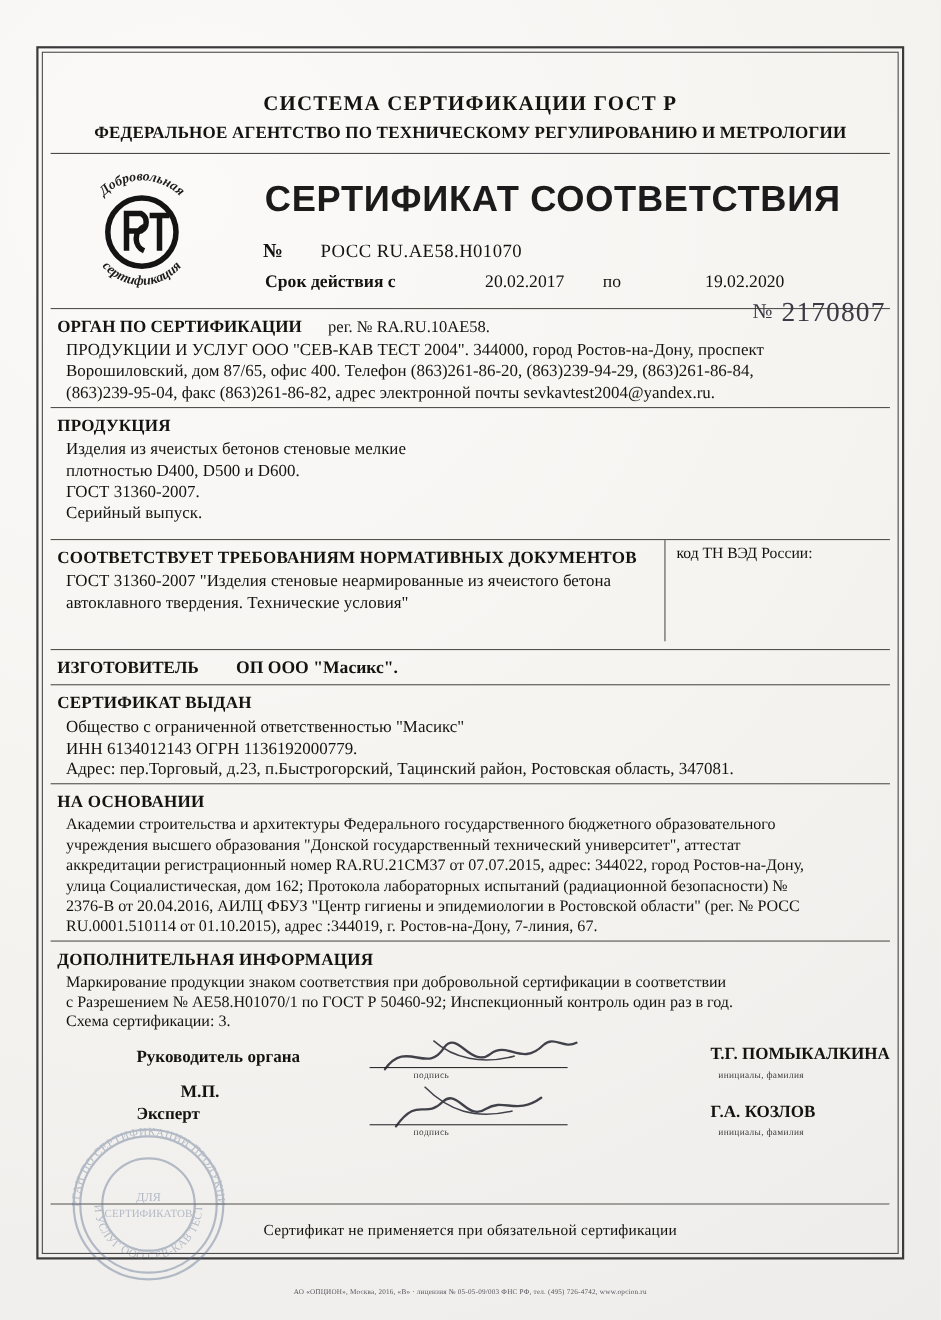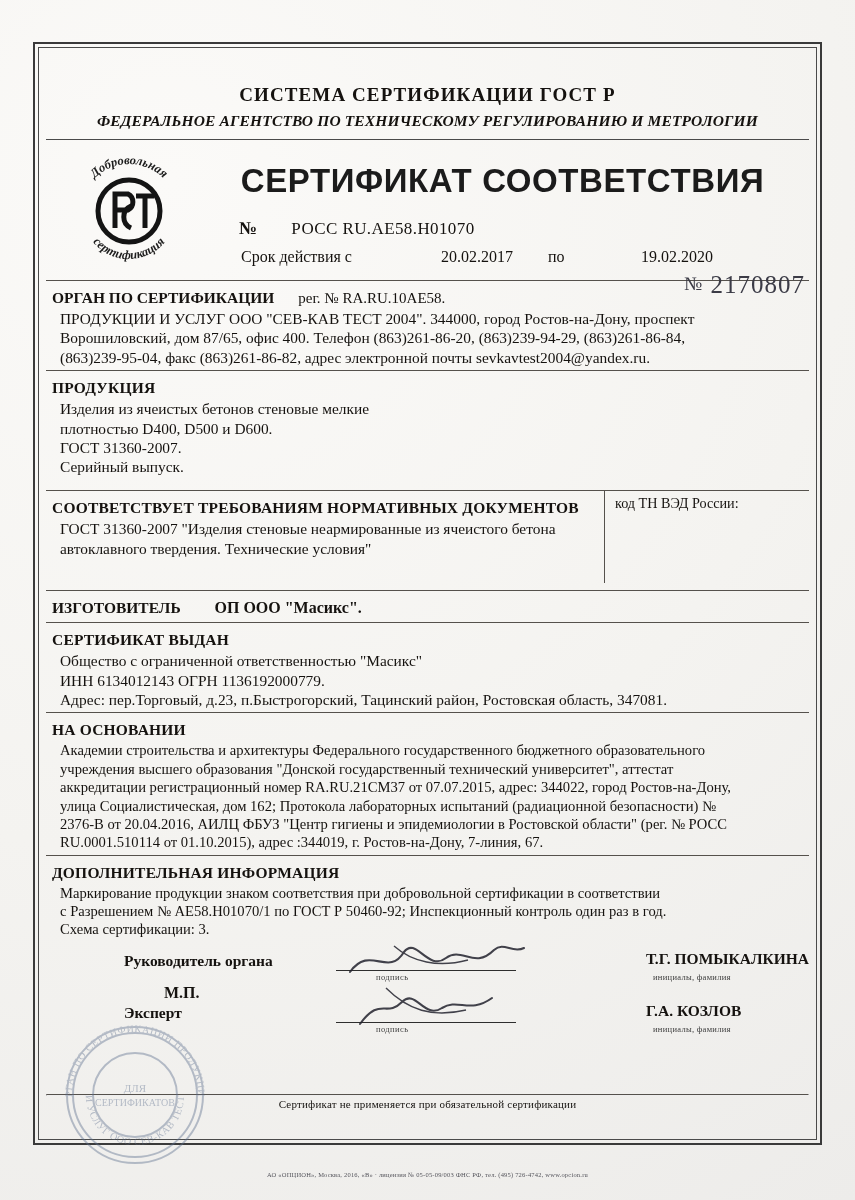--- a/index.html
+++ b/index.html
@@ -53,21 +53,20 @@
     font-size: 19px;
     letter-spacing: 1.1px;
     margin-top: 28px;
   }
   .agency-title {
     text-align: center;
     font-weight: bold;
     font-size: 15.5px;
     letter-spacing: 0.15px;
     margin-top: 6px;
-    font-style: italic;
   }
   .hr-head {
     border: 0;
     border-top: 1px solid #4a4a4a;
     margin: 9px 0 0 0;
   }
 
   
   .title-row {
     position: relative;
@@ -108,21 +107,21 @@
     letter-spacing: 0.4px;
   }
   .valid-row {
     position: absolute;
     left: 195px;
     top: 108px;
     right: 8px;
     font-size: 16px;
   }
   .valid-row .lbl {
-    font-weight: normal;
+    font-weight: bold;
   }
   .valid-row .d1 { position: absolute; left: 200px; }
   .valid-row .po { position: absolute; left: 307px; }
   .valid-row .d2 { position: absolute; left: 400px; }
 
   .serial {
     position: absolute;
     right: 4px;
     top: 131px;
     font-family: "Liberation Serif", serif;
@@ -266,23 +265,23 @@
     top: 1020px;
     width: 150px;
     height: 150px;
     opacity: 0.42;
   }
 
   
   .foot-note {
     position: absolute;
     left: 0; right: 0;
-    bottom: 24px;
-    text-align: center;
-    font-size: 11px;
+    bottom: 6px;
+    text-align: center;
+    font-size: 14px;
     letter-spacing: 0.2px;
   }
   .foot-rule {
     position: absolute;
     left: 0; right: 0;
     bottom: 30px;
     border-top: 1px solid #55514c;
   }
   .print-line {
     position: absolute;

